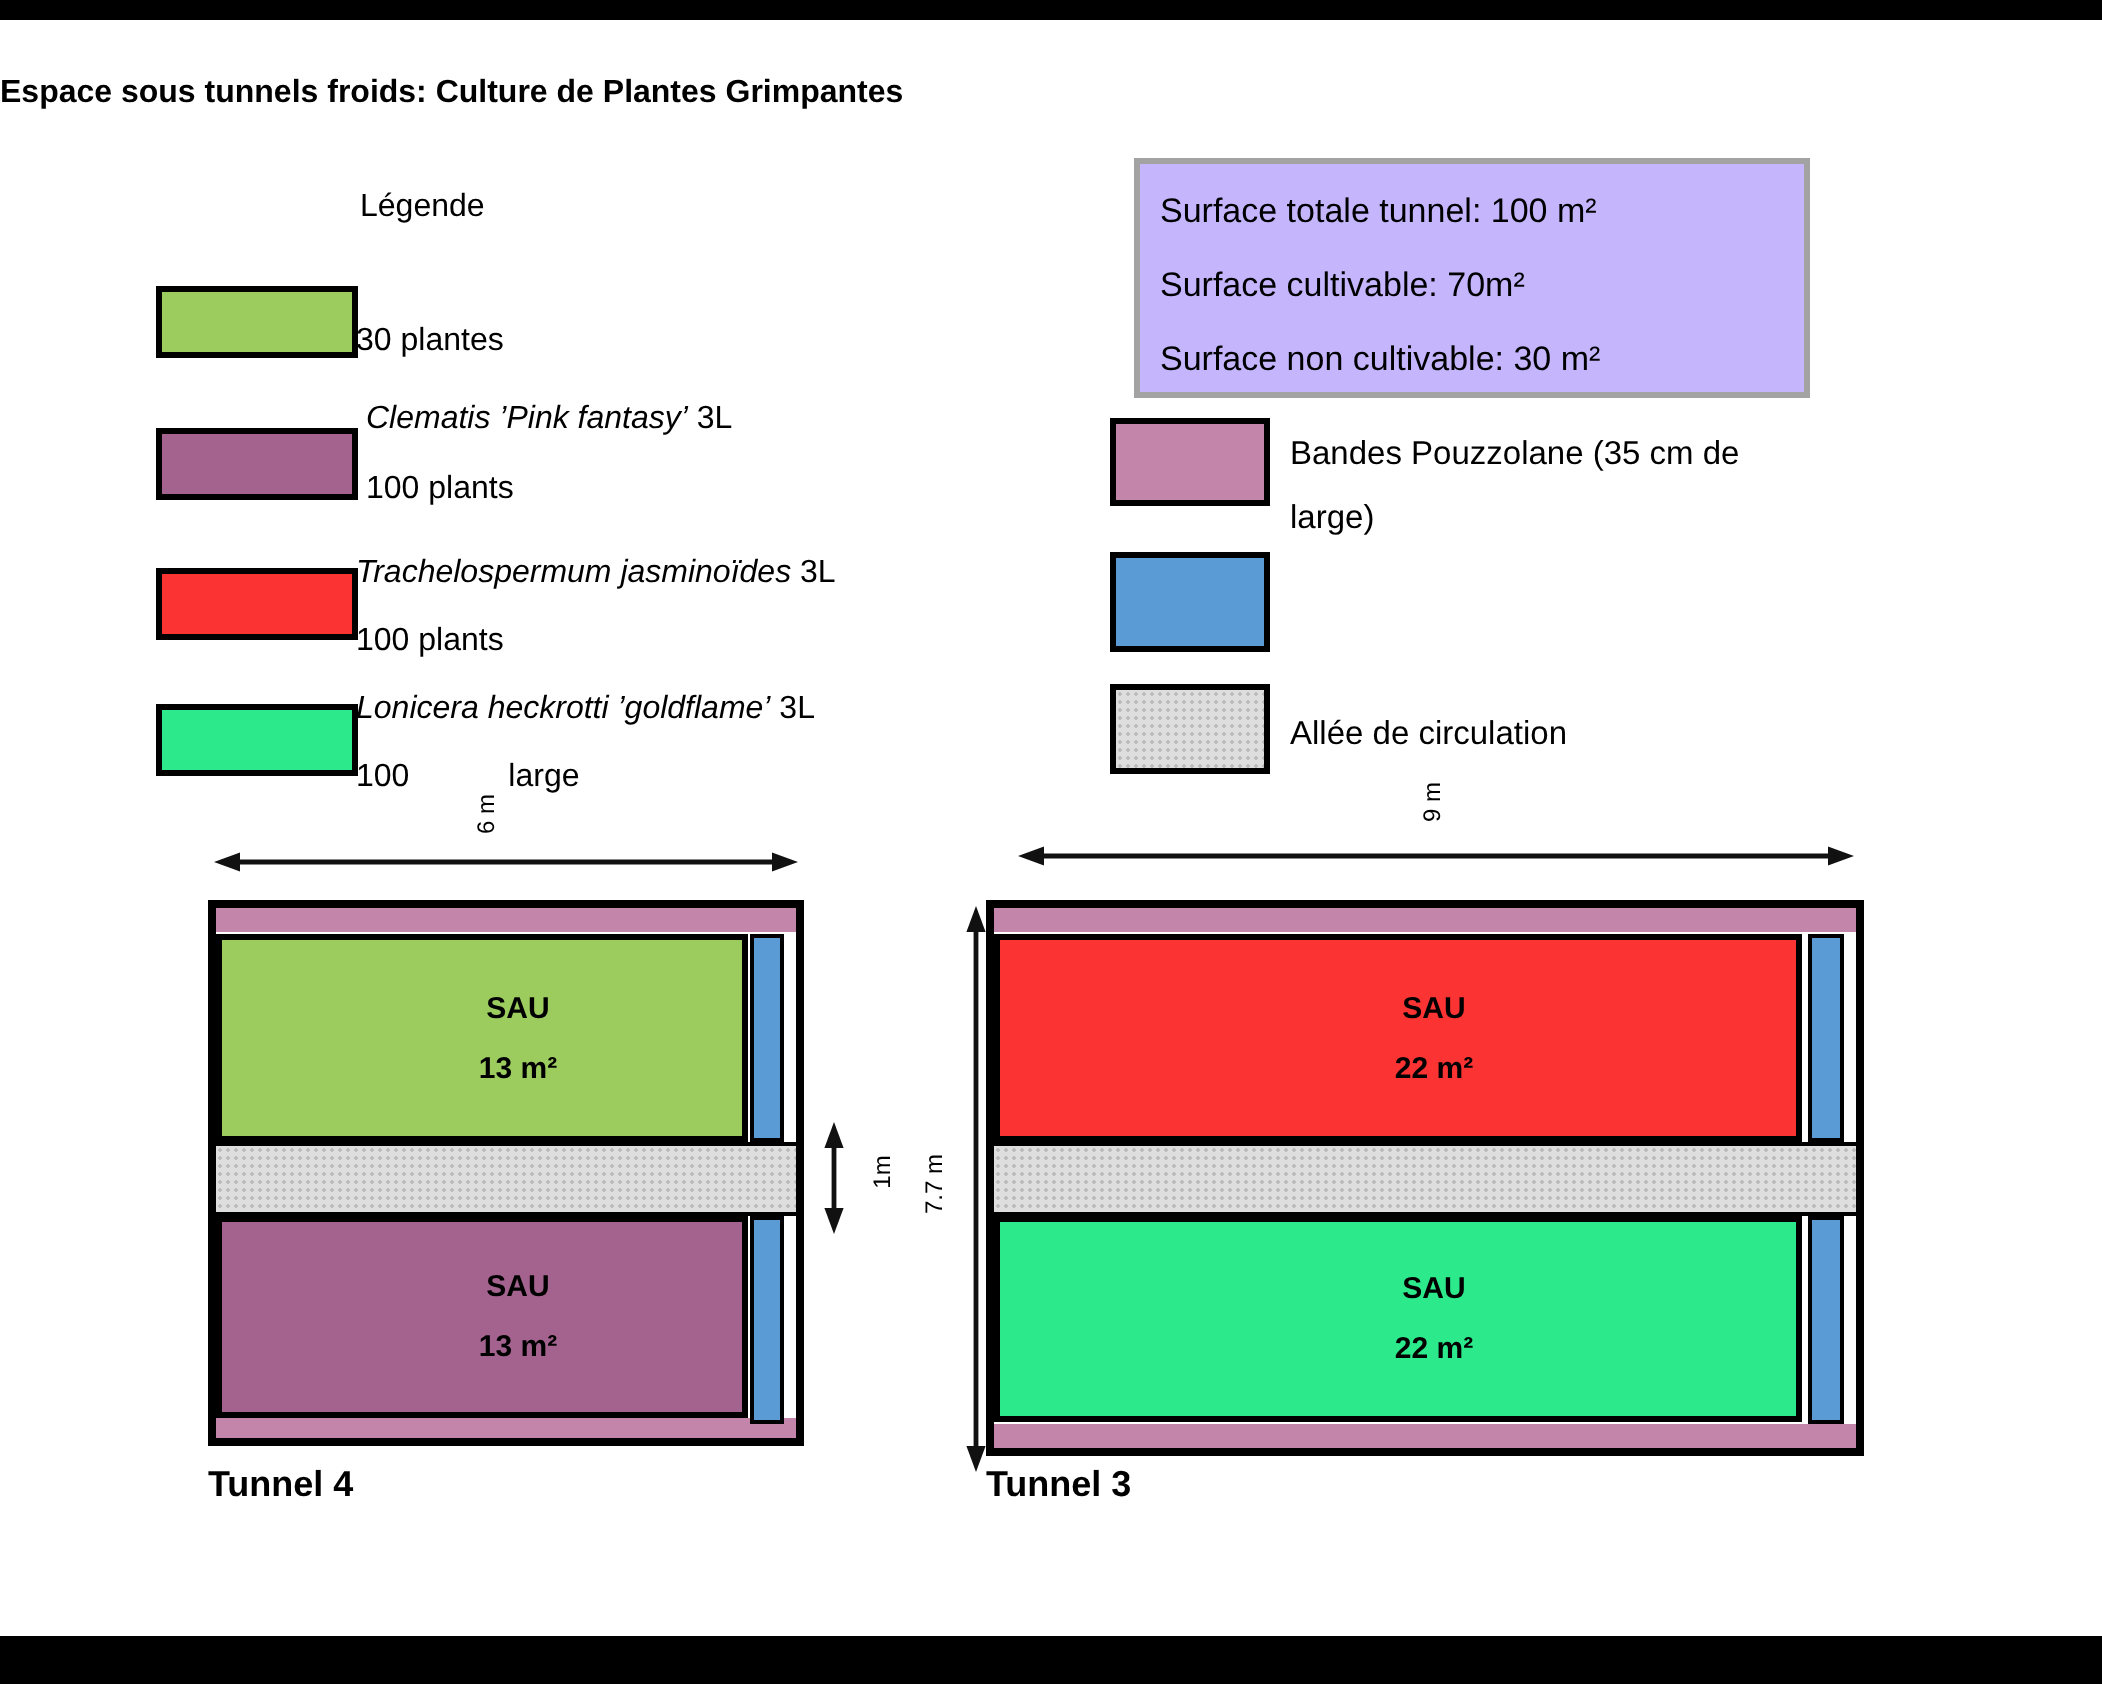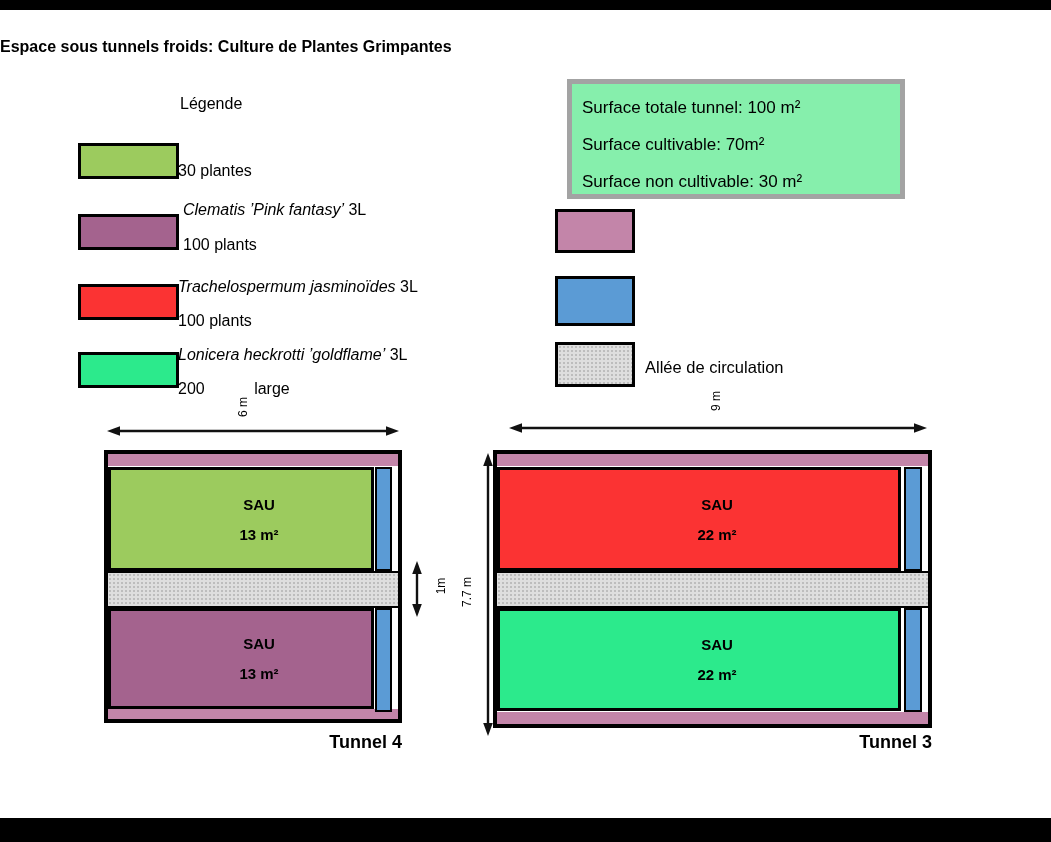--- a/index.html
+++ b/index.html
@@ -24,40 +24,40 @@
   .swatch { position:absolute; border:3px solid #000; }
   .sw-small { width:101px; height:36px; }
   .sw-zone  { width:80px; }
 
   .ltext { position:absolute; font-size:16px; white-space:nowrap; }
   .ltext .species { font-style:italic; }
   .gap-word { display:inline-block; margin-left:45px; }
 
   .info-box {
     position:absolute; left:567px; top:79px; width:338px; height:120px;
-    border:5px solid #a3a3a3; background:#86efac; padding:5px 10px;
+    border:3px solid #a3a3a3; background:#c4b5fd; padding:5px 10px;
   }
   .info-box div { font-size:17px; line-height:37px; white-space:nowrap; }
 
   .zone-label { position:absolute; font-size:16.5px; line-height:32px; width:245px; }
 
   .textured {
     background-image:radial-gradient(#bdbdbd 0.8px, rgba(0,0,0,0) 0.9px);
     background-size:4px 4px;
   }
 
   .tunnel { position:absolute; border:4px solid #000; background:#fff; }
   .t-el { position:absolute; }
   .sau-area { position:absolute; border:3px solid #000; display:flex; flex-direction:column;
               align-items:center; justify-content:center; gap:13px; }
   .sau-area span { font-size:15px; font-weight:700;margin-left:36px; }
   .valve { position:absolute; border:2px solid #000; z-index:2; }
   .alley { position:absolute; border-top:2px solid #000; border-bottom:2px solid #000; }
 
-  .tunnel-name { position:absolute; text-align:right; font-size:18px; font-weight:700; }
+  .tunnel-name { position:absolute; text-align:left; font-size:18px; font-weight:700; }
 
   .vlabel { position:absolute; font-size:12px; text-align:center; white-space:nowrap;
             transform:rotate(-90deg); }
   .arrow  { position:absolute; }
 </style>
 </head>
 <body>
 
 <div class="canvas">
 
@@ -84,31 +84,32 @@
     <span>3L</span>
   </div>
   <div class="ltext" style="left:178px; top:312px;">100 plants</div>
 
   <div class="swatch sw-small" style="left: 78px; top: 352px; background-color: rgb(44, 234, 140);"></div>
   <div class="ltext" style="left:178px; top:346px;text-align:center;">
     <span class="species">Lonicera heckrotti ’goldflame’</span>
     <span>3L</span>
   </div>
   <div class="ltext" style="left:178px; top:380px;">
-    <span>200</span>
+    <span>100</span>
     <span class="gap-word">large</span>
   </div>
 
   <div class="info-box">
     <div>Surface totale tunnel: 100 m²</div>
     <div>Surface cultivable: 70m²</div>
     <div>Surface non cultivable: 30 m²</div>
   </div>
 
   <div class="swatch sw-zone" style="left: 555px; top: 209px; height: 44px; background-color: rgb(195, 133, 169);"></div>
+  <div class="zone-label" style="left:645px; top:211px;">Bandes Pouzzolane (35 cm de large)</div>
 
   <div class="swatch sw-zone" style="left: 555px; top: 276px; height: 50px; background-color: rgb(91, 155, 213);"></div>
 
   <div class="swatch sw-zone textured" style="left: 555px; top: 342px; height: 45px; background-color: rgb(222, 222, 222);"></div>
   <div class="zone-label" style="left:645px; top:351px;">Allée de circulation</div>
 
   <div class="vlabel" style="left:228px; top:400px; width:30px;">6 m</div>
   <svg class="arrow" style="left:106px; top:424px;" width="294" height="14">
     <line x1="12" y1="7" x2="282" y2="7" stroke="#111" stroke-width="2.4"></line>
     <polygon points="1,7 14,2.2 14,11.8" fill="#111"></polygon>

